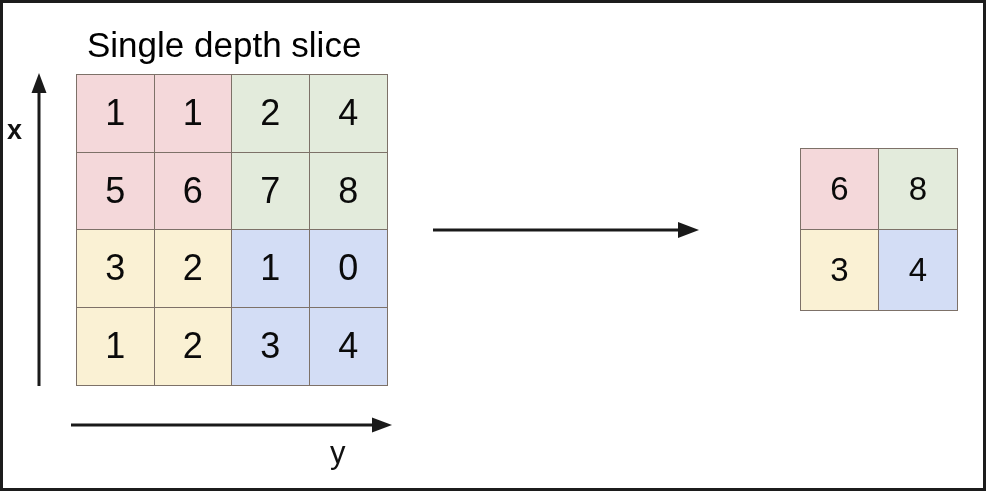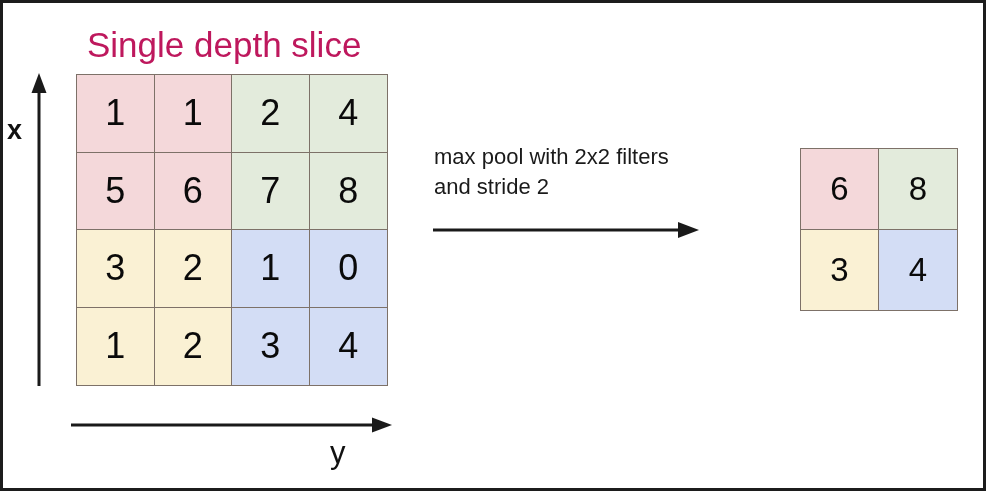--- a/index.html
+++ b/index.html
@@ -20,21 +20,21 @@
   }
 
   
   #slice-title {
     position: absolute;
     left: 84px;
     top: 22px;
     font-size: 35px;
     line-height: 40px;
     letter-spacing: 0px;
-    color: #be185d;
+    color: #000000;
     white-space: nowrap;
   }
 
   
   #input-grid {
     position: absolute;
     left: 73px;
     top: 71px;
     width: 312px;
     height: 312px;
@@ -168,24 +168,20 @@
       <div class="cell" style="background: rgb(250, 241, 212);">3</div>
       <div class="cell" style="background: rgb(250, 241, 212);">2</div>
       <div class="cell" style="background: rgb(211, 221, 245);">1</div>
       <div class="cell col-last" style="background: rgb(211, 221, 245);">0</div>
       <div class="cell row-last" style="background: rgb(250, 241, 212);">1</div>
       <div class="cell row-last" style="background: rgb(250, 241, 212);">2</div>
       <div class="cell row-last" style="background: rgb(211, 221, 245);">3</div>
       <div class="cell col-last row-last" style="background: rgb(211, 221, 245);">4</div>
     </div>
 
-  <div id="op-caption">
-    <span class="line">max pool with 2x2 filters</span>
-    <span class="line">and stride 2</span>
-  </div>
 
   <div id="op-arrow">
     <svg width="270" height="26" viewBox="0 0 270 26" xmlns="http://www.w3.org/2000/svg">
       <line x1="2" y1="13" x2="252" y2="13" stroke="#1a1a1a" stroke-width="3"></line>
       <polygon points="268,13 247,5 247,21" fill="#1a1a1a"></polygon>
     </svg>
   </div>
 
   <div id="output-grid">
       <div class="cell" style="background: rgb(244, 216, 218);">6</div>

